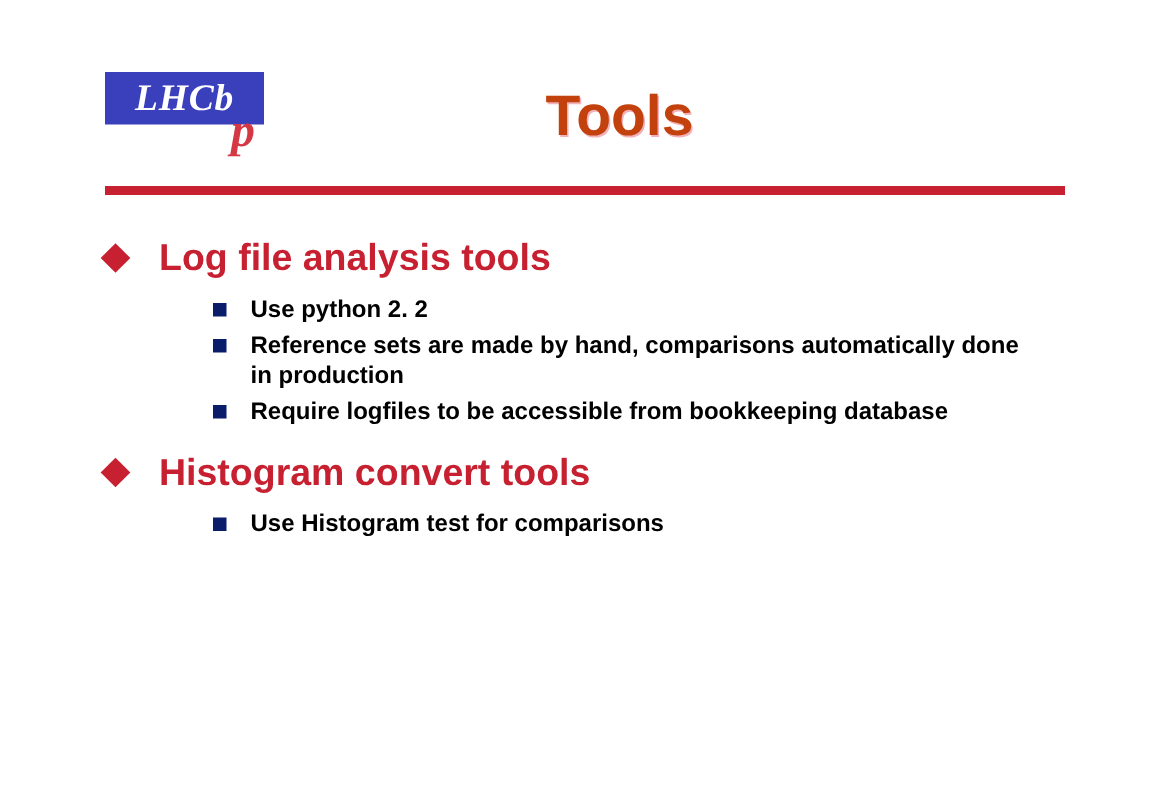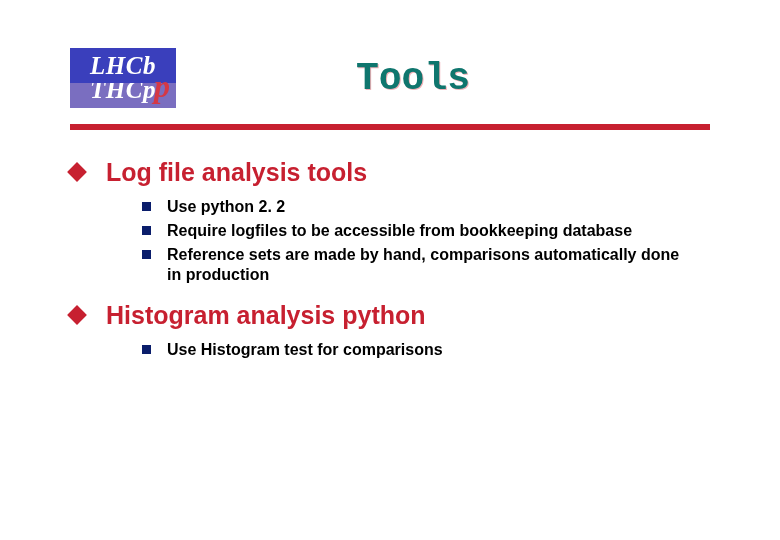--- a/index.html
+++ b/index.html
@@ -60,24 +60,24 @@
     font-family: "Times New Roman", Times, serif;
     font-style: italic;
     font-weight: bold;
     font-size: 32px;
     color: #d43845;
     z-index: 2;
   }
   .title {
     flex: 1;
     text-align: center;
-    font-family: Liberation Mono, monospace;
+    font-family: Liberation Sans, sans-serif;
     font-weight: bold;
     font-size: 38px;
-    color: #0f766e;
+    color: #c2410c;
     text-shadow: 1px 1px 0 rgba(214,32,49,0.35);
     padding-right: 60px;
   }
   .rule-wrap {
     padding: 6px 70px 0 70px;
   }
   .rule {
     height: 6px;
     background: #c72030;
     width: 100%;
@@ -133,21 +133,20 @@
     line-height: 1.25;
     max-width: 520px;
   }
 </style>
 </head>
 <body>
 
 <div class="header">
   <div class="logo">
     <div class="logo-top">LHCb</div>
-    <div class="logo-bottom">THCp</div>
     <div class="logo-p">p</div>
   </div>
   <div class="title">Tools</div>
 </div>
 
 <div class="rule-wrap">
   <div class="rule"></div>
 </div>
 
 <div class="content">
@@ -157,33 +156,33 @@
       <div class="diamond"></div>
       <div class="section-title">Log file analysis tools</div>
     </div>
     <ul class="items">
       <li>
         <div class="square"></div>
         <div class="item-text">Use python 2. 2</div>
       </li>
       <li>
         <div class="square"></div>
-        <div class="item-text">Require logfiles to be accessible from bookkeeping database</div>
+        <div class="item-text">Reference sets are made by hand, comparisons automatically done in production</div>
       </li>
       <li>
         <div class="square"></div>
-        <div class="item-text">Reference sets are made by hand, comparisons automatically done in production</div>
+        <div class="item-text">Require logfiles to be accessible from bookkeeping database</div>
       </li>
     </ul>
   </div>
 
   <div class="section">
     <div class="section-head">
       <div class="diamond"></div>
-      <div class="section-title">Histogram analysis python</div>
+      <div class="section-title">Histogram convert tools</div>
     </div>
     <ul class="items">
       <li>
         <div class="square"></div>
         <div class="item-text">Use Histogram test for comparisons</div>
       </li>
     </ul>
   </div>
 
 </div>

